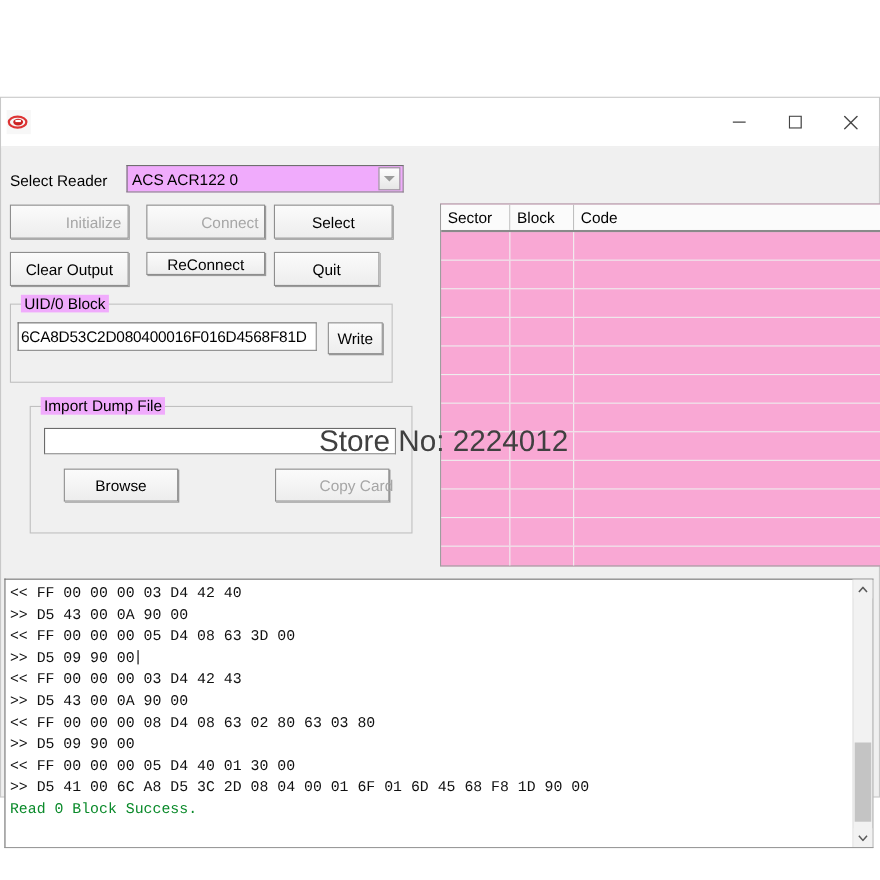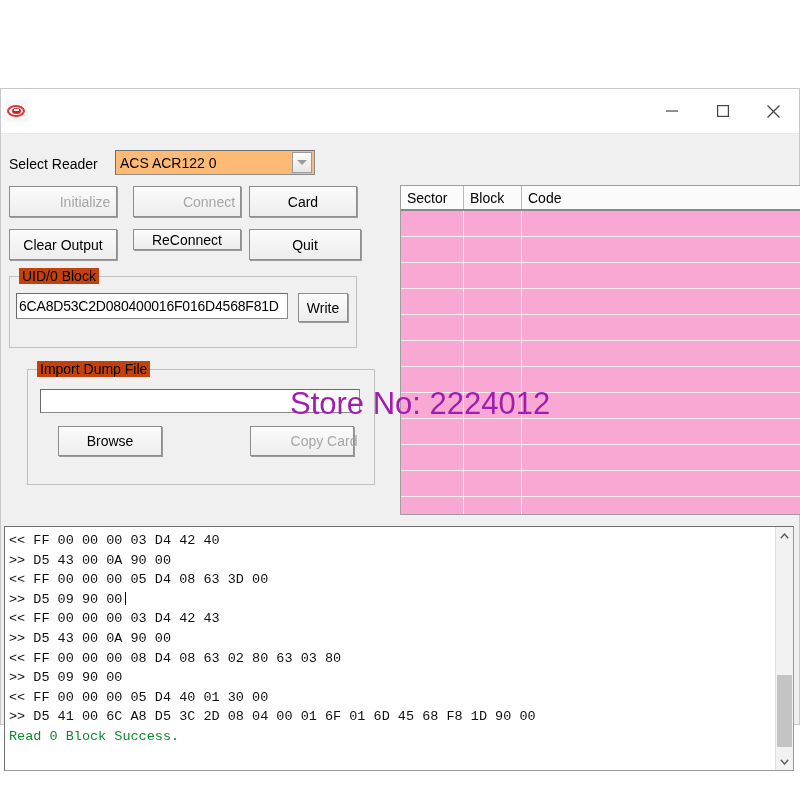--- a/index.html
+++ b/index.html
@@ -124,23 +124,23 @@
   }
   #reader-label {
     position: absolute;
     left: 6px; top: 6px;
     font-size: 14px;
     color: #000;
   }
   #reader-combo {
     position: absolute;
     left: 112px; top: 0;
-    width: 200px;
+    width: 252px;
     height: 25px;
-    background: #fdba74;
+    background: #f0abfc;
     border: 1px solid #8c8c8c;
     border-top-color: #6f6f6f;
     border-left-color: #6f6f6f;
     box-sizing: border-box;
     display: flex;
     align-items: center;
   }
   #reader-combo-value {
     font-size: 14px;
     color: #000;
@@ -182,33 +182,33 @@
     position: absolute;
     white-space: nowrap;
   }
   .btn.disabled { color: #a6a6a6; padding-left: 44px; }
 
   #btn-initialize { left: 6px;   top: 50px; width: 108px; height: 31px; }
   #btn-connect    { left: 130px; top: 50px; width: 108px; height: 31px; }
   #btn-reset      { left: 246px; top: 50px; width: 108px; height: 31px; }
   #btn-clear      { left: 6px;   top: 93px; width: 108px; height: 31px; }
   #btn-reconnect  { left: 130px; top: 93px; width: 108px; height: 21px; }
-  #btn-quit       { left: 246px; top: 93px; width: 112px; height: 31px; }
+  #btn-quit       { left: 246px; top: 93px; width: 96px; height: 31px; }
 
   
   .groupbox {
     position: absolute;
     border: 1px solid #c0c0c0;
     box-sizing: border-box;
   }
   .groupbox > .gb-title {
     position: absolute;
     top: -9px;
     left: 9px;
-    background: #c2410c;
+    background: #f0abfc;
     padding: 0 3px;
     font-size: 14px;
     color: #000;
     white-space: nowrap;
   }
 
   #uid-group { left: 6px; top: 140px; width: 348px; height: 72px; }
   #uid-input {
     position: absolute;
     left: 6px; top: 16px;
@@ -361,22 +361,22 @@
     top: 148px;
     height: 72px;
     background: #c4c4c4;
   }
 
   
   #watermark {
     position: absolute;
     left: 290px;
     top: 386px;
-    font-size: 31px;
-    color: #a21caf;
+    font-size: 27px;
+    color: #404040;
     font-family: "Liberation Sans", sans-serif;
     white-space: nowrap;
     pointer-events: none;
     z-index: 50;
   }
 </style>
 </head>
 <body>
 
 <div id="app-window">
@@ -417,21 +417,21 @@
         <div id="reader-combo">
           <div id="reader-combo-value">ACS ACR122 0</div>
           <div id="reader-combo-arrow">
               <span class="tri"></span>
             </div>
         </div>
       </div>
 
       <div class="btn disabled" id="btn-initialize">Initialize</div>
       <div class="btn disabled" id="btn-connect">Connect</div>
-      <div class="btn" id="btn-reset">Card</div>
+      <div class="btn" id="btn-reset">Select</div>
       <div class="btn" id="btn-clear">Clear Output</div>
       <div class="btn" id="btn-reconnect">ReConnect</div>
       <div class="btn" id="btn-quit">Quit</div>
 
       <div class="groupbox" id="uid-group">
         <div class="gb-title">UID/0 Block</div>
         <div id="uid-input">6CA8D53C2D080400016F016D4568F81D</div>
         <div class="btn" id="btn-write">Write</div>
       </div>
 

